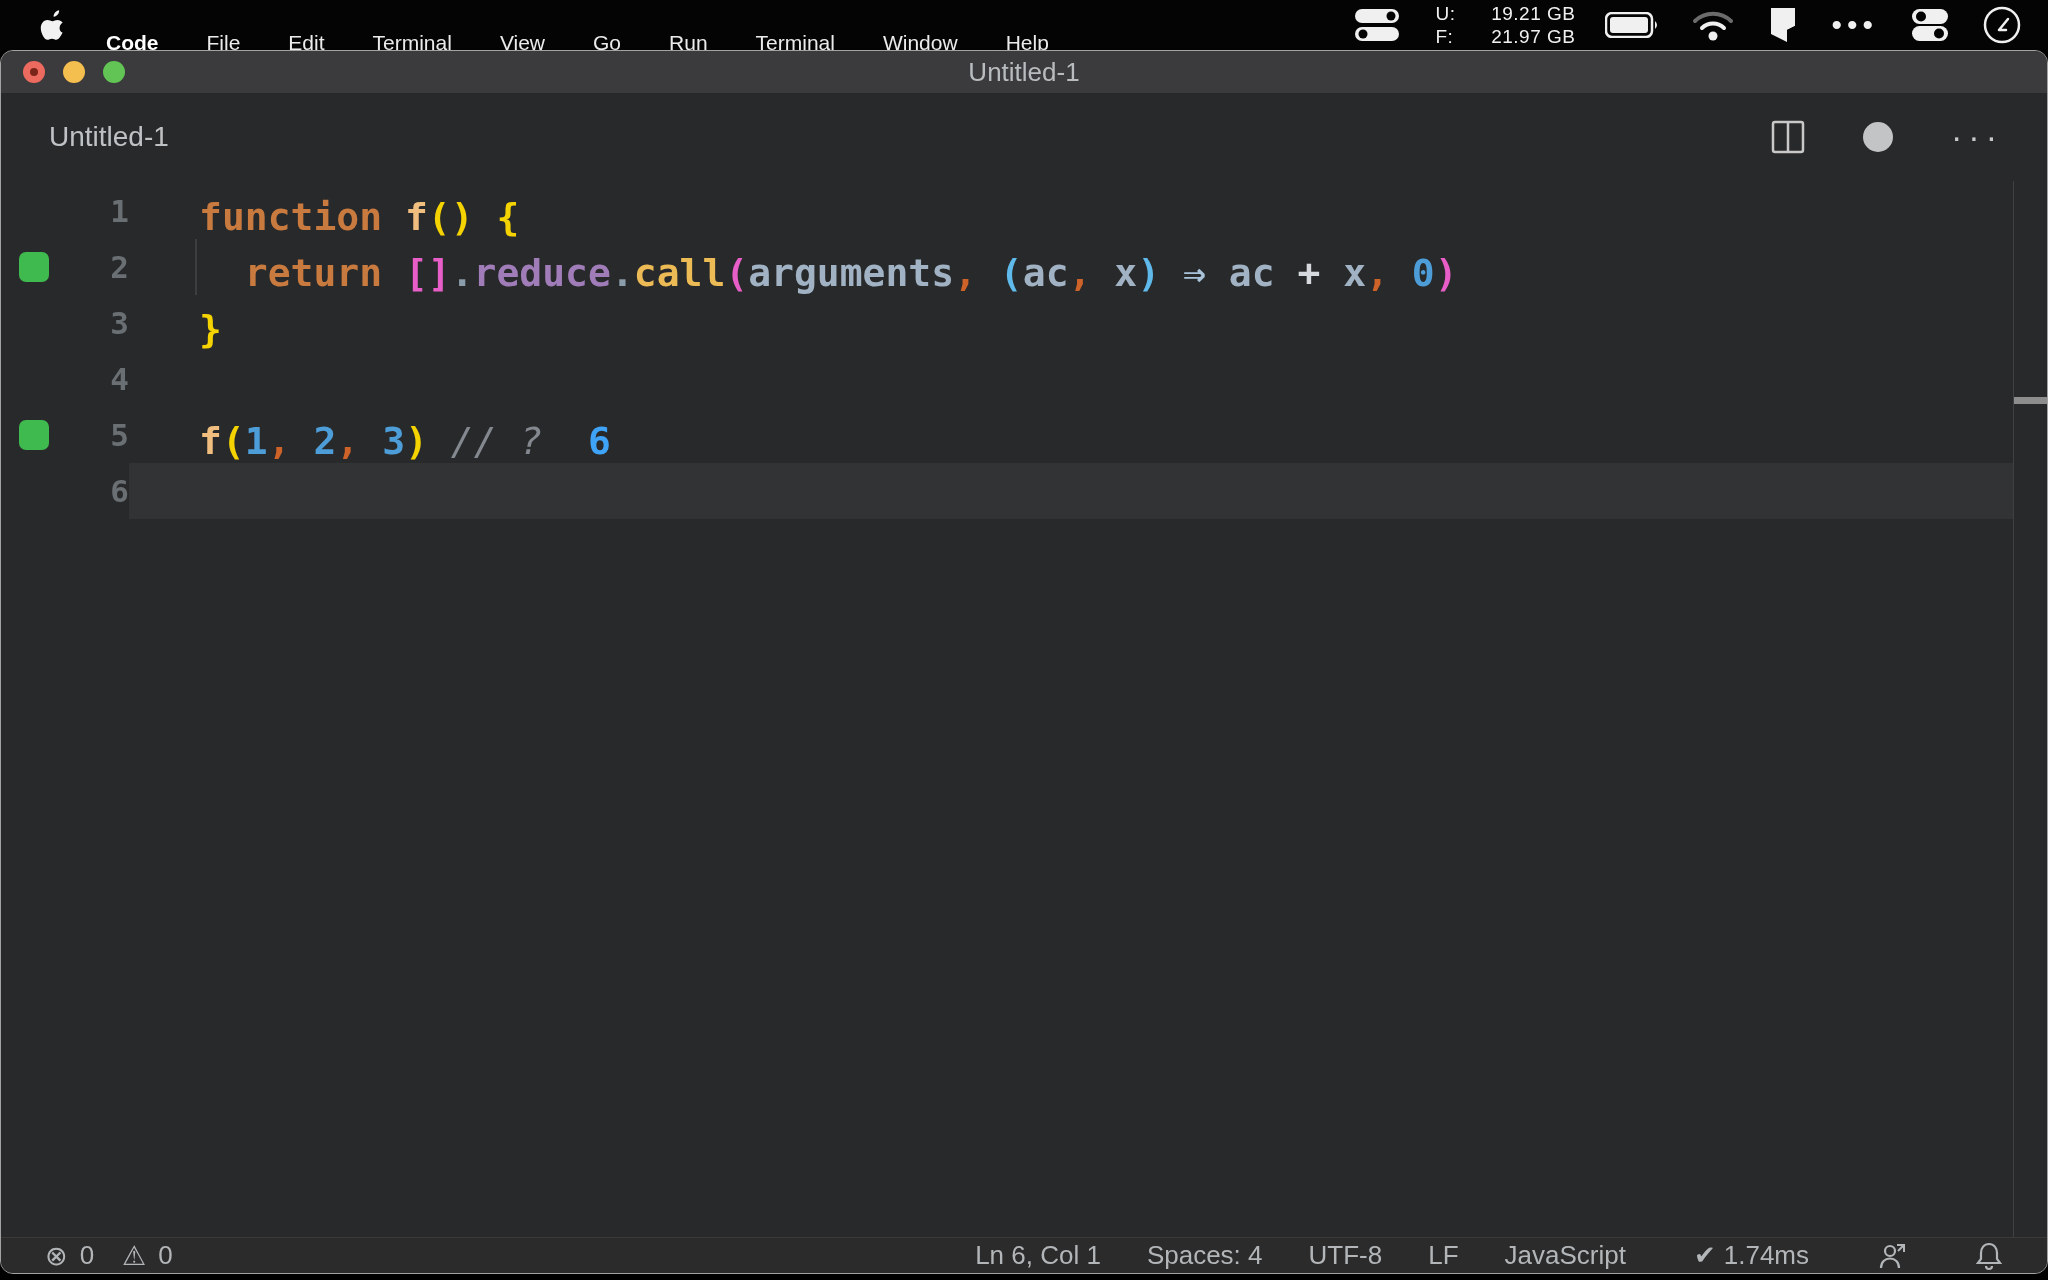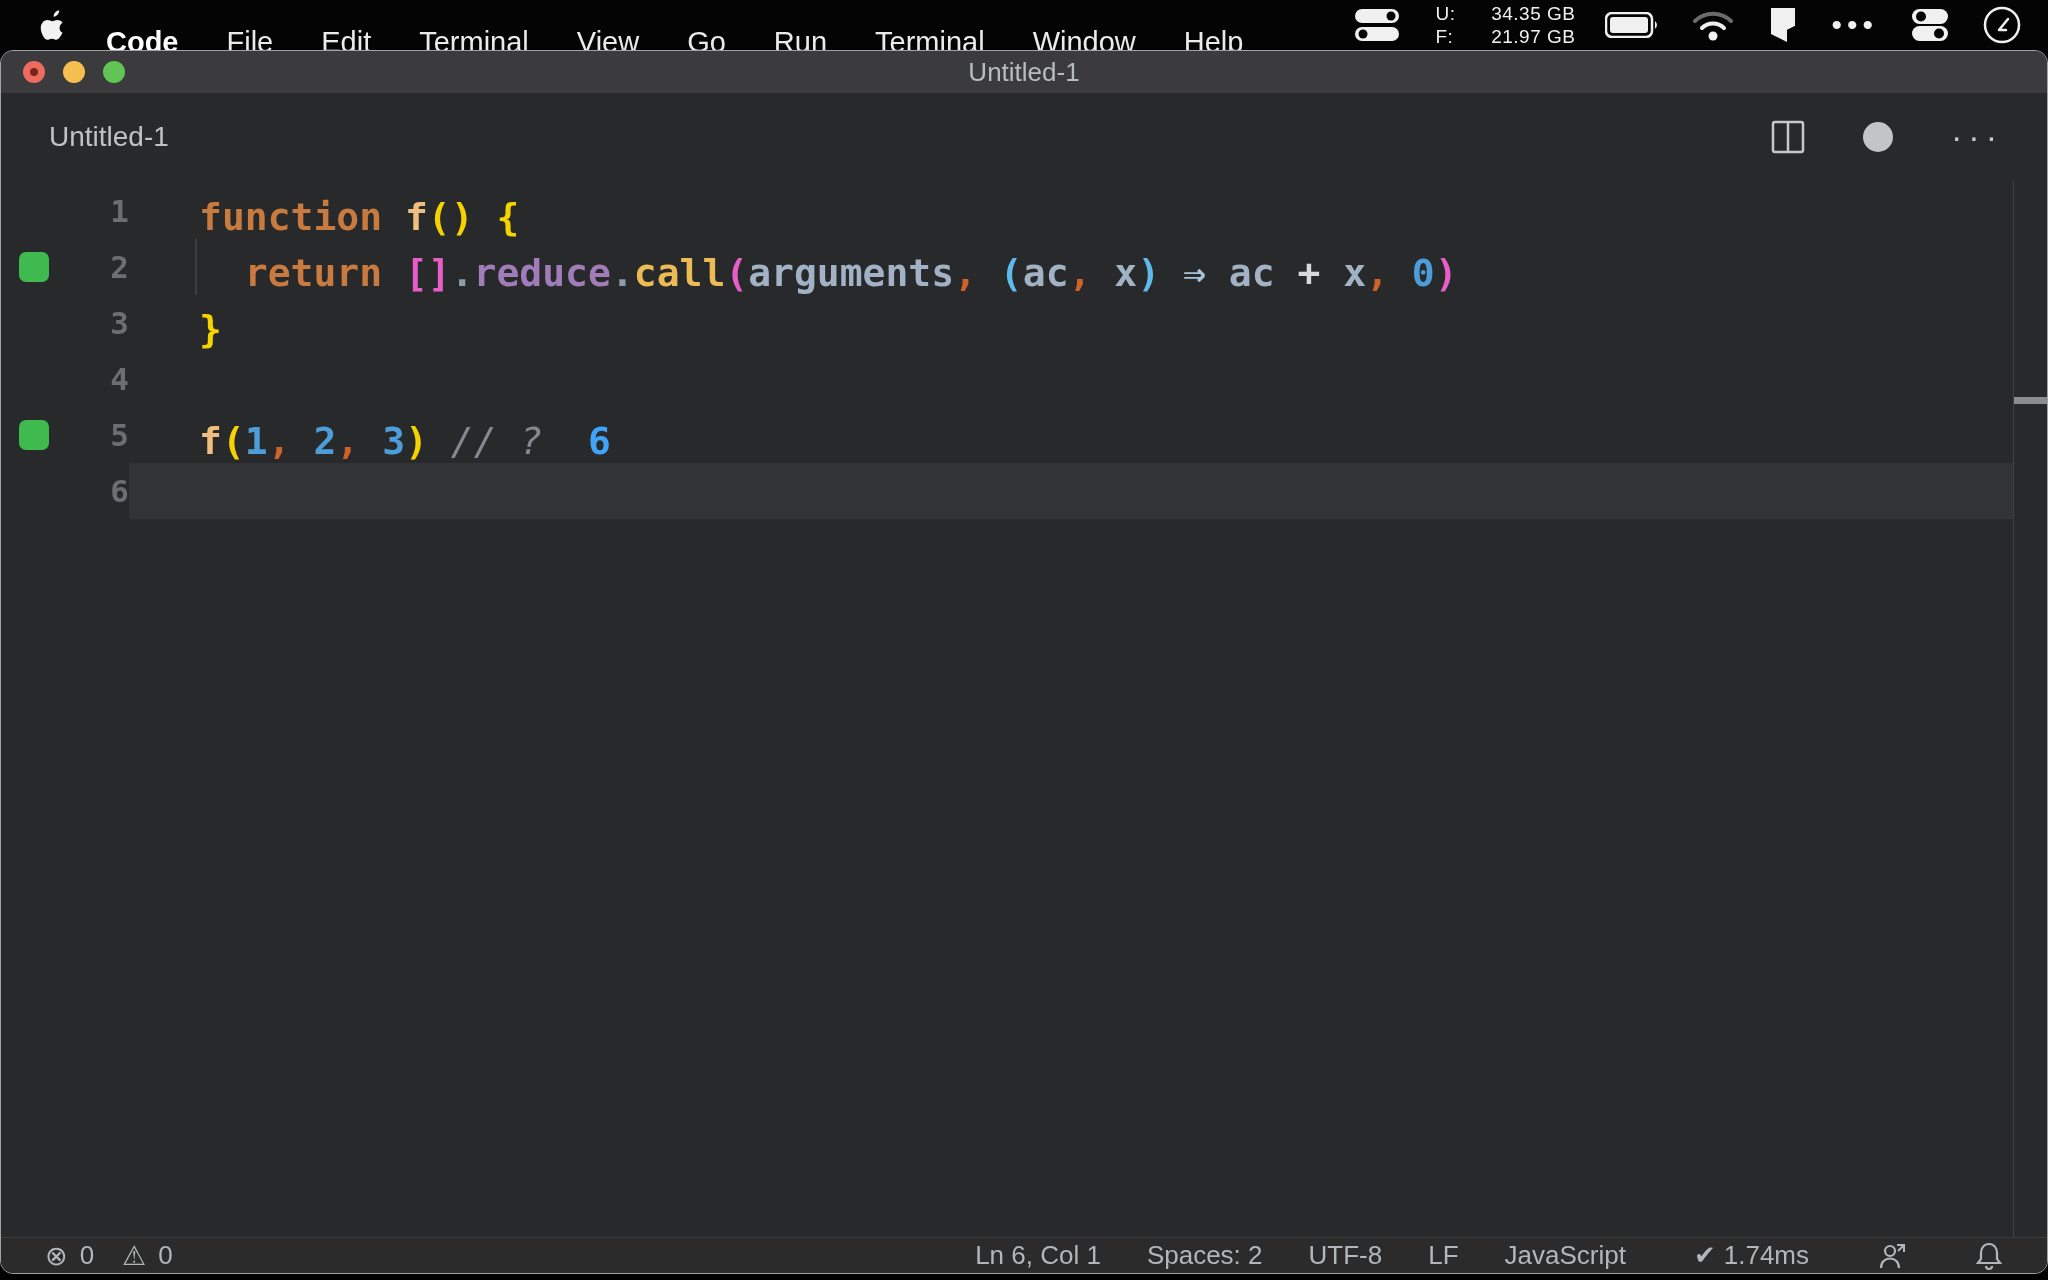--- a/index.html
+++ b/index.html
@@ -7,21 +7,21 @@
   body {
     width:2048px; height:1280px; background:#000;
     font-family:"Liberation Sans", sans-serif; overflow:hidden; position:relative;
   }
   
   .menubar {
     height:50px; background:#040404; display:flex; align-items:center;
     padding:0 26px; color:#ececec;
   }
   .apple { width:26px; height:30px; margin:0 16px 0 14px; display:flex; align-items:center; }
-  .menu-item { font-size:29px; padding:0 24px; color:#ebebeb; white-space:nowrap;margin-top:35px; }
+  .menu-item { font-size:21px; padding:0 24px; color:#ebebeb; white-space:nowrap;margin-top:35px; }
   .menu-item.bold { font-weight:bold; color:#fff; }
   .menu-right { margin-left:auto; display:flex; align-items:center; gap:30px; }
   .memory { display:flex; flex-direction:column; font-size:19px; line-height:23px; color:#f0f0f0; letter-spacing:.5px; }
   .memory .row { display:flex; }
   .memory .lbl { width:34px; }
   .memory .val { text-align:right; min-width:106px; }
   .mb-icon { display:flex; align-items:center; }
   .dots3 { font-size:30px; letter-spacing:5px; color:#f0f0f0; line-height:1; }
   
   .vswindow {
@@ -106,21 +106,21 @@
       <svg width="52" height="36" viewBox="0 0 52 36">
         <rect x="2" y="2" width="44" height="14" rx="7" fill="#f0f0f0"></rect>
         <circle cx="38" cy="9" r="4.5" fill="#040404"></circle>
         <rect x="2" y="20" width="44" height="14" rx="7" fill="#f0f0f0"></rect>
         <circle cx="10" cy="27" r="4.5" fill="#040404"></circle>
       </svg>
     </span>
     <span class="memory">
       <span class="row">
           <span class="lbl">U:</span>
-          <span class="val">34.35 GB</span>
+          <span class="val">19.21 GB</span>
         </span>
       <span class="row">
           <span class="lbl">F:</span>
           <span class="val">21.97 GB</span>
         </span>
     </span>
     <span class="mb-icon">
       <svg width="56" height="26" viewBox="0 0 56 26">
         <rect x="1" y="1" width="46" height="24" rx="6" fill="none" stroke="#f0f0f0" stroke-width="2.5"></rect>
         <rect x="5" y="5" width="38" height="16" rx="3" fill="#f0f0f0"></rect>
@@ -230,21 +230,21 @@
   <div class="statusbar">
     <span class="sb-left">
       <span class="sb-iconchar">⊗</span>
       <span class="cnt">0</span>
       <span class="sb-iconchar">⚠</span>
       <span class="cnt">0</span>
     </span>
     <span class="sb-right">
       <span style="display:flex; gap:46px;">
           <span class="sb-item">Ln 6, Col 1</span>
-          <span class="sb-item">Spaces: 2</span>
+          <span class="sb-item">Spaces: 4</span>
           <span class="sb-item">UTF-8</span>
           <span class="sb-item">LF</span>
           <span class="sb-item">JavaScript</span>
         </span>
       <span class="sb-perf">
         <span>✔</span>
         <span>1.74ms</span>
       </span>
       <span>
         <svg width="30" height="30" viewBox="0 0 30 30" fill="none" stroke="#b3b6b8" stroke-width="2.2">

